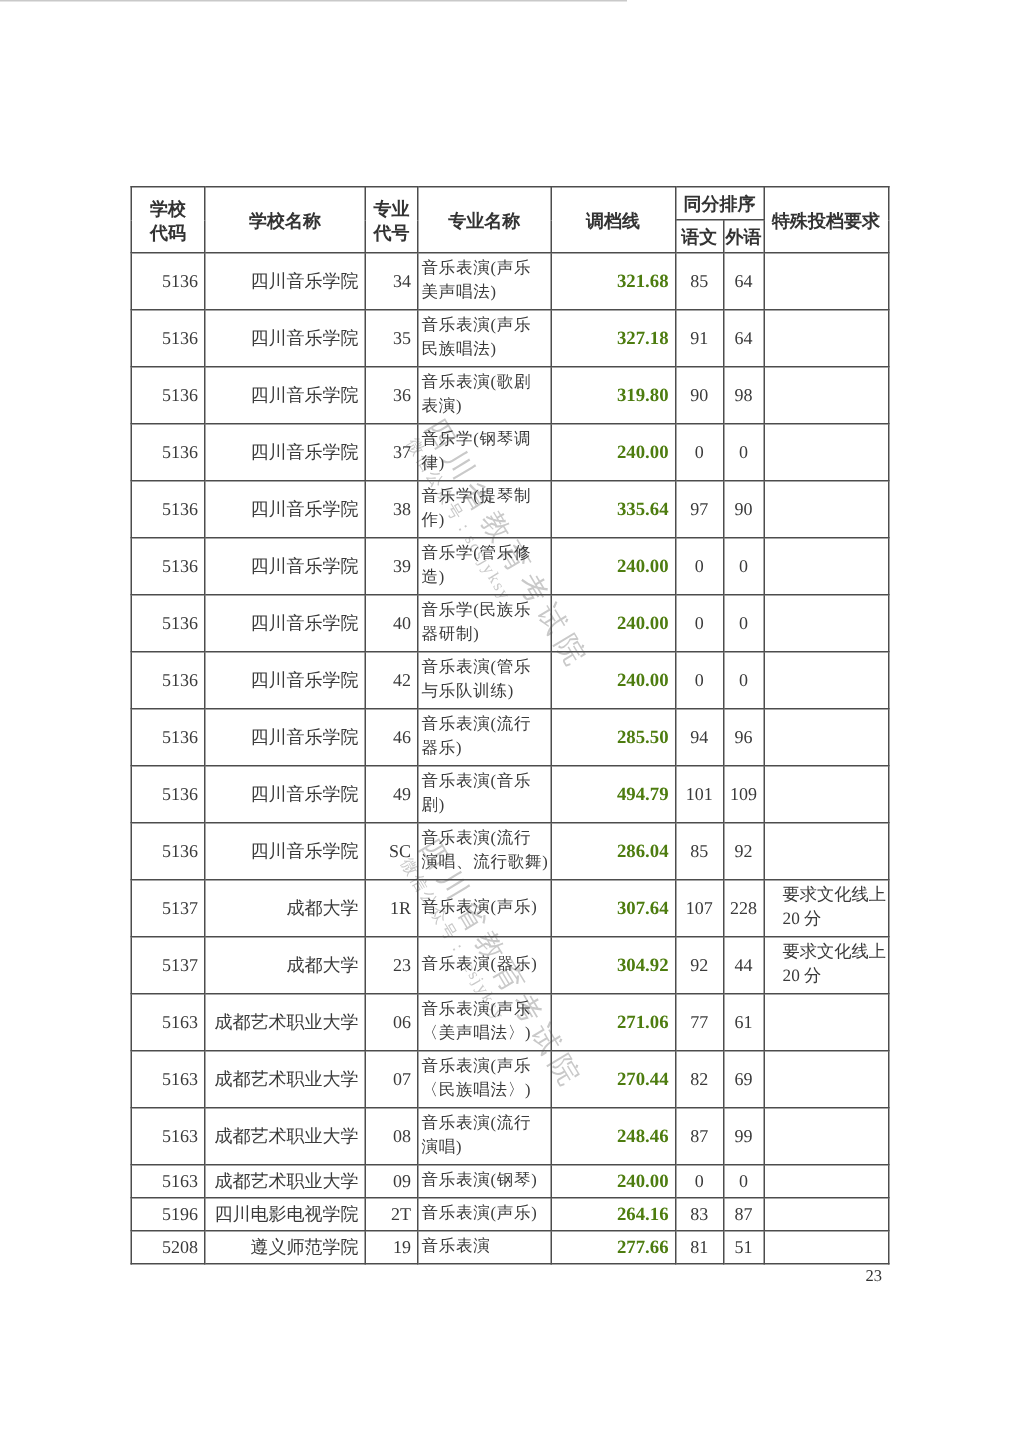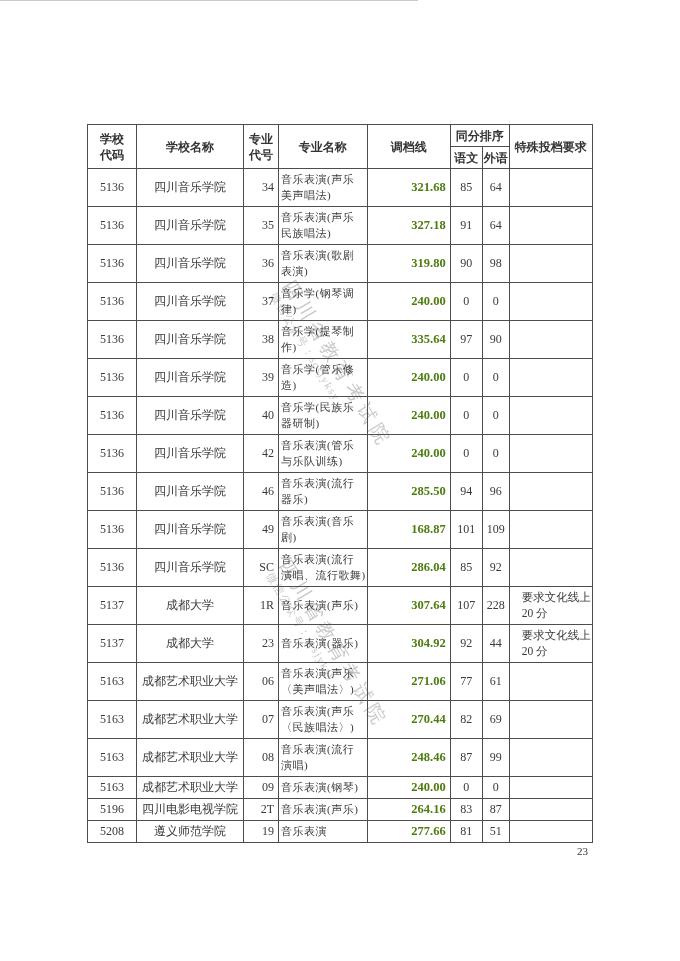--- a/index.html
+++ b/index.html
@@ -49,22 +49,22 @@
     line-height: 16px;
     white-space: pre;
   }
   .scores th {
     font-weight: bold; font-size: 12px;
     text-align: center; padding: 0 1px;
     color: #333333;
   }
   .scores thead tr { height: 22px; }
   .scores td { padding: 2px 4px 3px 4px; font-size: 12px; }
-  td.c0 { text-align: center; }
-  td.c1 { text-align: center; margin-top: 26px; }
+  td.c0 { text-align: right; }
+  td.c1 { text-align: right; margin-top: 26px; }
   td.c2 { text-align: right; }
   td.c3 { text-align: left; font-size: 11px; letter-spacing: 0.5px; padding-left: 2px; padding-right: 1px; }
   td.c4 { text-align: right; font-weight: bold; font-size: 12.5px; color: #4d7c0f; }
   td.c5, td.c6 { text-align: center; }
   td.c7 { text-align: left; font-size: 11.5px; padding-left: 12px; padding-right: 1px; }
   .page-number {
     position: absolute; left: 577px; top: 845px;
     font-size: 11px; color: #333333;
   }
 </style>
@@ -209,21 +209,21 @@
         <td class="c5">94</td>
         <td class="c6">96</td>
         <td class="c7"></td>
       </tr>
       <tr>
         <td class="c0">5136</td>
         <td class="c1">四川音乐学院</td>
         <td class="c2">49</td>
         <td class="c3">音乐表演(音乐
 剧)</td>
-        <td class="c4">168.87</td>
+        <td class="c4">494.79</td>
         <td class="c5">101</td>
         <td class="c6">109</td>
         <td class="c7"></td>
       </tr>
       <tr>
         <td class="c0">5136</td>
         <td class="c1">四川音乐学院</td>
         <td class="c2">SC</td>
         <td class="c3">音乐表演(流行
 演唱、流行歌舞)</td>

